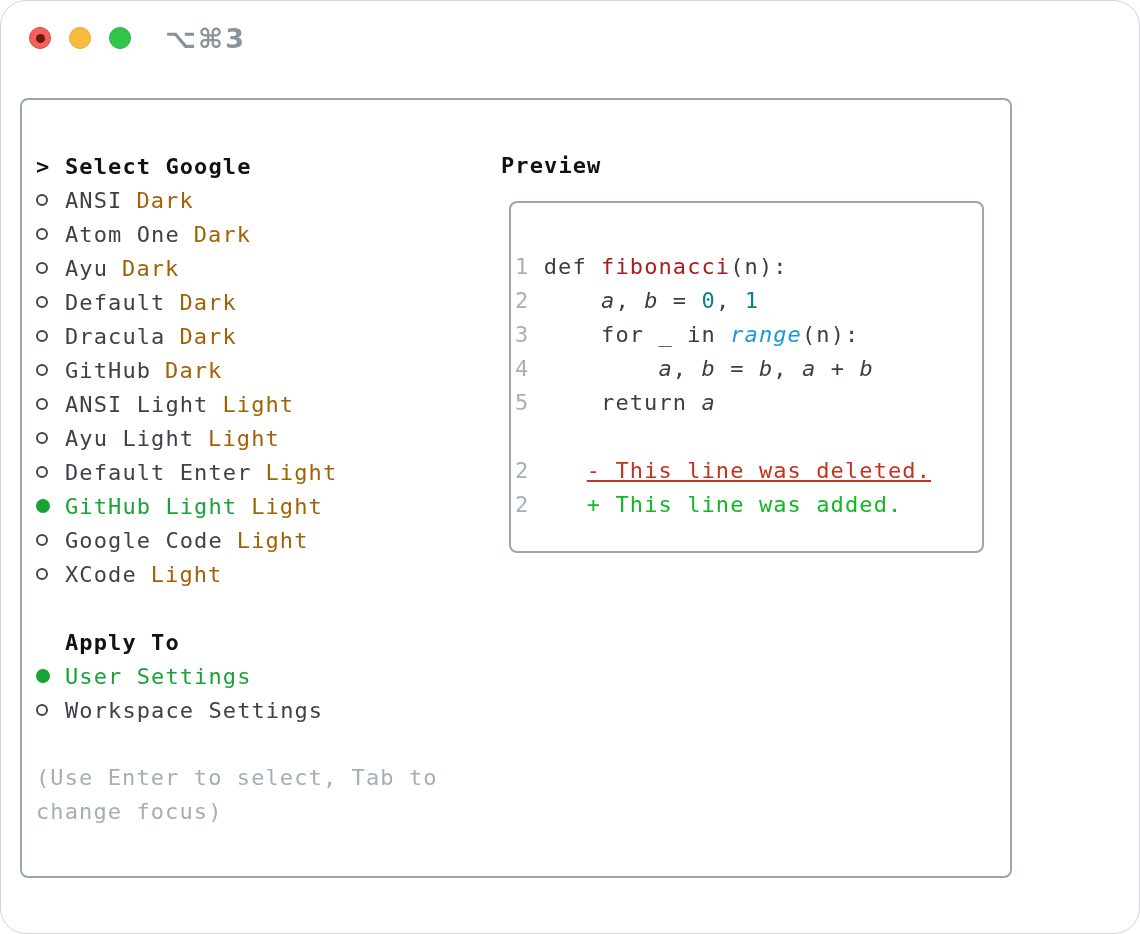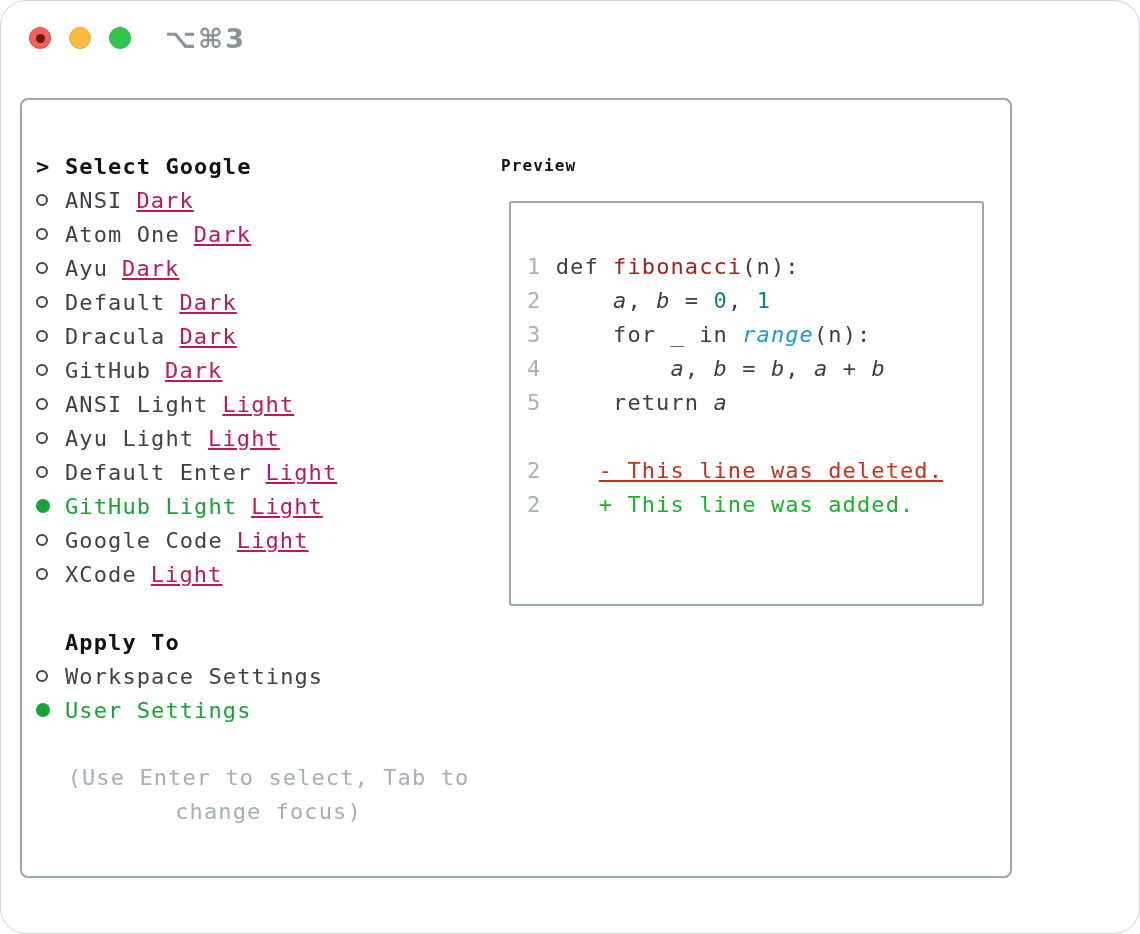--- a/index.html
+++ b/index.html
@@ -25,28 +25,28 @@
   
   .leftcol { position:absolute; left:14px; top:49px; width:465px; }
   .row { display:flex; align-items:center; height:34px; font-size:22px; letter-spacing:1.1px; color:#3d4248; }
   .mk { width:29px; display:flex; align-items:center; flex:none; }
   .circle { width:12px; height:12px; border:2px solid #41464c; border-radius:50%; }
   .circle.on { width:14px; height:14px; border:none; background:#17a336; }
   .caret { font-weight:700; color:#101214; }
   .hdr { font-weight:700; color:#101214; }
   .name { white-space:pre; }
   .name.sel { color:#17a336; }
-  .variant { color:#be185d; margin-left:14px; white-space:pre;text-decoration:underline; }
+  .variant { color:#a16207; margin-left:14px; white-space:pre; }
   .spacer { height:34px; }
-  .hint { font-size:22px; line-height:34px; letter-spacing:1.1px; color:#a4aeb8; white-space:pre;text-align:center; }
+  .hint { font-size:22px; line-height:34px; letter-spacing:1.1px; color:#a4aeb8; white-space:pre; }
   
   .preview-hdr { position:absolute; left:479px; top:49px; height:34px; line-height:34px;
-    font-size:16px; font-weight:700; letter-spacing:1.1px; color:#101214; }
-  .pbox { position:absolute; left:487px; top:101px; width:475px; height:405px;
-    border:2px solid #9aa6b2; border-radius:3px; background:#fff; padding:47px 0 0 16px; }
+    font-size:22px; font-weight:700; letter-spacing:1.1px; color:#101214; }
+  .pbox { position:absolute; left:487px; top:101px; width:475px; height:352px;
+    border:2px solid #9aa6b2; border-radius:8px; background:#fff; padding:47px 0 0 4px; }
   .cl { height:34px; line-height:34px; font-size:22px; letter-spacing:1.1px; white-space:pre; }
   .s-ln { color:#a6b0ba; }
   .s-t  { color:#3a3f45; }
   .s-fn { color:#a81d1d; }
   .s-v  { color:#3a3f45; font-style:italic; }
   .s-n  { color:#0e7f8c; }
   .s-b  { color:#1b98d8;font-style:italic; }
   .s-g  { color:#8b9197; }
   .s-gv { color:#8b9197; font-style:italic; }
   .s-d  { color:#c9301c;text-decoration:underline; }
@@ -159,29 +159,29 @@
       </div>
 
       <div class="spacer"></div>
 
       <div class="row">
         <span class="mk"></span>
         <span class="hdr">Apply To</span>
       </div>
       <div class="row">
         <span class="mk">
+            <span class="circle on"></span>
+          </span>
+        <span class="name sel">User Settings</span>
+      </div>
+      <div class="row">
+        <span class="mk">
             <span class="circle"></span>
           </span>
         <span class="name">Workspace Settings</span>
-      </div>
-      <div class="row">
-        <span class="mk">
-            <span class="circle on"></span>
-          </span>
-        <span class="name sel">User Settings</span>
       </div>
 
       <div class="spacer"></div>
 
       <div class="hint">(Use Enter to select, Tab to</div>
       <div class="hint">change focus)</div>
     </div>
 
     <div class="preview-hdr">Preview</div>
 

